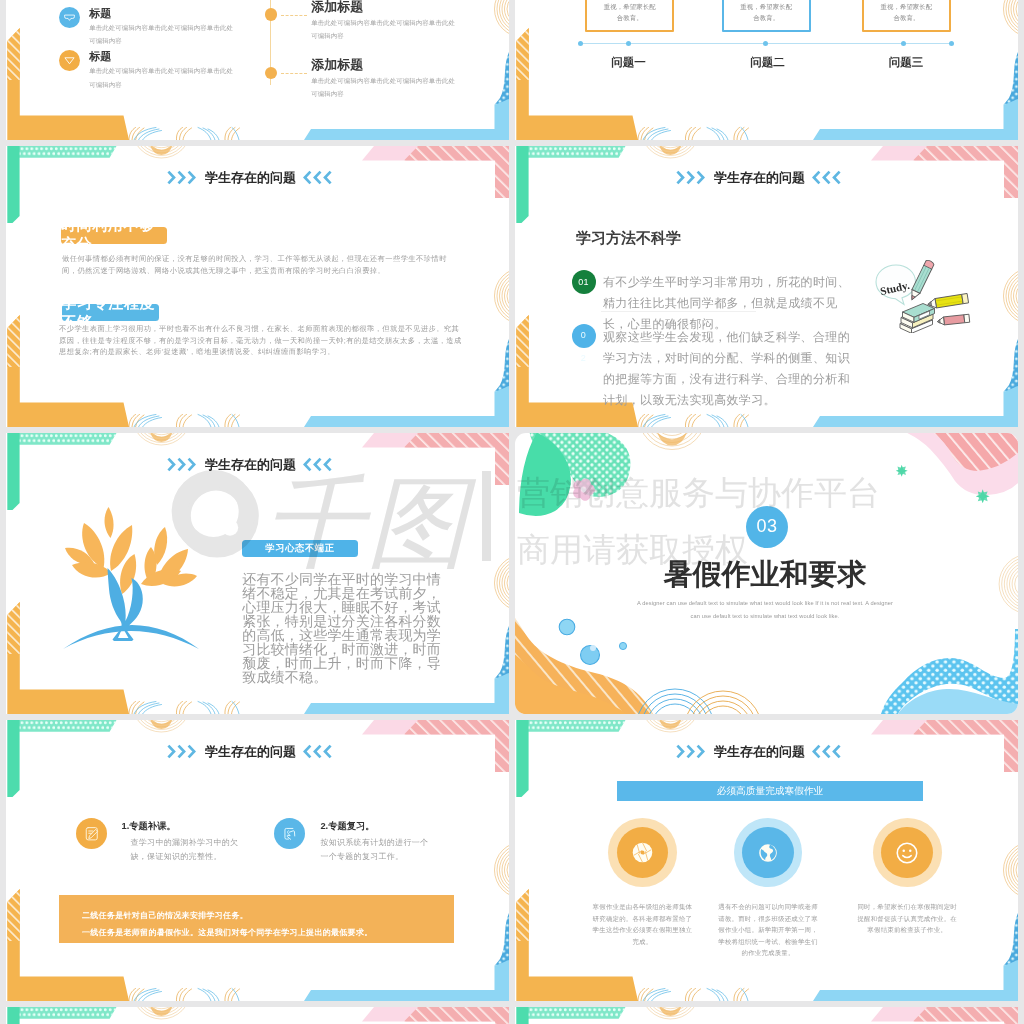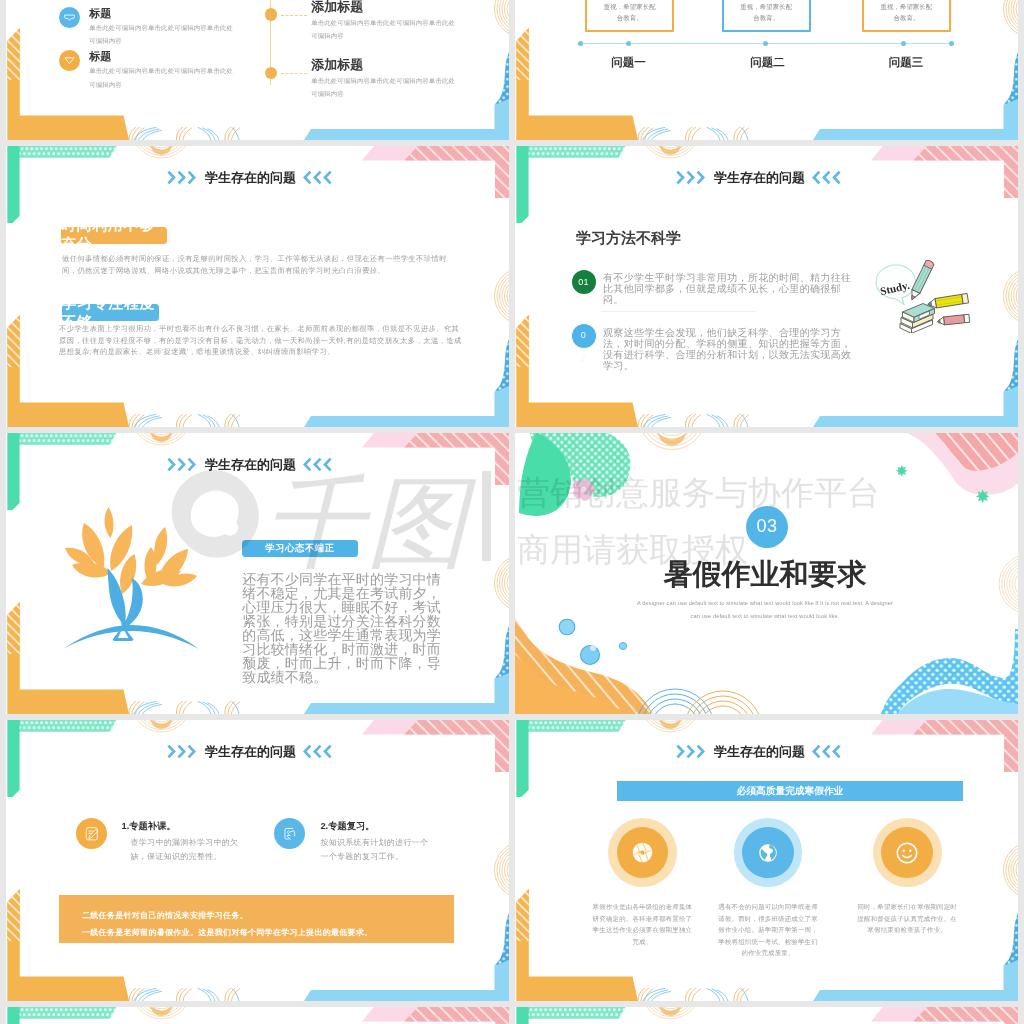--- a/index.html
+++ b/index.html
@@ -44,21 +44,21 @@
 
   
   .s4 .hd{position:absolute;left:61px;top:83px;font-size:15px;font-weight:700;color:#3d3d3d;letter-spacing:0px;}
   .s4 .num{position:absolute;width:24px;height:24px;border-radius:50%;display:flex;
            align-items:center;justify-content:center;color:#fff;font-size:9px;letter-spacing:.3px;}
   .s4 .numo{background:#15803d;}
   .s4 .numb{background:#4fb3e8;width:7px;height:24px;display:block;text-align:center;
             padding-left:8.5px;padding-right:8.5px;
             line-height:23px;word-break:break-all;color:#eafaff;font-size:9px;
             overflow:visible;white-space:normal;}
-  .s4 .txt{position:absolute;width:250px;color:#9d9d9d;font-size:10px;line-height:11px;letter-spacing:.35px;}
+  .s4 .txt{position:absolute;width:250px;color:#9d9d9d;font-size:12px;line-height:21px;letter-spacing:.35px;}
   .s4 .sep{position:absolute;left:86px;width:155px;height:1px;background:#f0f0f0;}
 
   
   .s5 .tag{position:absolute;left:236.2px;top:106.8px;width:115.6px;height:17.1px;border-radius:3.5px;
            background:#4fb3e8;color:#fff;font-size:9.3px;font-weight:700;letter-spacing:.6px;
            display:flex;align-items:center;justify-content:center;}
   .s5 .par{position:absolute;left:236.2px;top:139px;width:212px;color:#9d9d9d;
            font-size:14px;line-height:14px;letter-spacing:.2px;}
 
   
@@ -72,22 +72,22 @@
 
   
   .s7 .ico{position:absolute;width:31px;height:31px;border-radius:50%;}
   .s7 .h{position:absolute;font-size:9.3px;font-weight:700;color:#333;letter-spacing:0px;}
   .s7 .p{position:absolute;width:112px;color:#9d9d9d;font-size:8px;line-height:13.9px;letter-spacing:.3px;}
   .s7 .banner{position:absolute;left:53px;top:175px;width:395px;height:48px;background:#f3b258;
               box-sizing:border-box;padding:12px 23px;color:#fff;font-size:8px;line-height:17.2px;
               letter-spacing:.3px;font-weight:600;}
 
   
-  .s8 .banner{position:absolute;left:102px;top:61px;width:346px;height:20px;background:#5ab8ea;
-              color:#fff;font-size:9.7px;font-weight:700;letter-spacing:0px;
+  .s8 .banner{position:absolute;left:102px;top:61px;width:306px;height:20px;background:#5ab8ea;
+              color:#fff;font-size:9.7px;font-weight:400;letter-spacing:0px;
               display:flex;align-items:center;justify-content:center;}
   .s8 .circ{position:absolute;border-radius:50%;
             display:flex;align-items:center;justify-content:center;}
   .s8 .p{position:absolute;width:103px;text-align:center;color:#a0a0a0;
          font-size:6.45px;line-height:11.5px;letter-spacing:.2px;}
 
   
   #wm{position:absolute;pointer-events:none;mix-blend-mode:multiply;}
   .wmtxt{position:absolute;color:#e2e2e2;font-weight:500;letter-spacing:0px;}
 </style>
@@ -736,21 +736,21 @@
              M 61 120.5 L 56 132 L 66.5 132 L 62.5 125 C 62 123.5 61.5 122 61 120.5 Z"></path>
 
     <path d="M1 143 C 24 127 48 119 70 119 C 92 119 116 127 137 143
              C 114 131 92 125 69 125 C 46 125 22 131 1 143 Z"></path>
   </g>
 </svg></div>
         <div class="tag">学习心态不端正</div>
         <div class="par">还有不少同学在平时的学习中情绪不稳定，尤其是在考试前夕，心理压力很大，睡眠不好，考试紧张，特别是过分关注各科分数的高低，这些学生通常表现为学习比较情绪化，时而激进，时而颓废，时而上升，时而下降，导致成绩不稳。</div>
       </div>
     </div>
-    <div class="slide" style="left: 515px; top: 433px;">
+    <div class="slide" style="left: 515px; top: 433px; border-radius: 11px;">
 <svg class="deco" viewBox="0 0 503 281" width="503" height="281">
   <defs>
     <pattern id="Q5-gdots" width="7.5" height="7.5" patternUnits="userSpaceOnUse">
       <rect width="7.5" height="7.5" fill="#68e2b8"></rect>
       <circle cx="1.9" cy="1.9" r="1.6" fill="#ebfff8"></circle>
       <circle cx="5.6" cy="5.6" r="1.6" fill="#ebfff8"></circle>
     </pattern>
     <pattern id="Q5-bdots2" width="8.4" height="8.4" patternUnits="userSpaceOnUse">
       <rect width="8.4" height="8.4" fill="#5cc4ef"></rect>
       <circle cx="2.1" cy="2.1" r="1.7" fill="#e6fbff"></circle>

